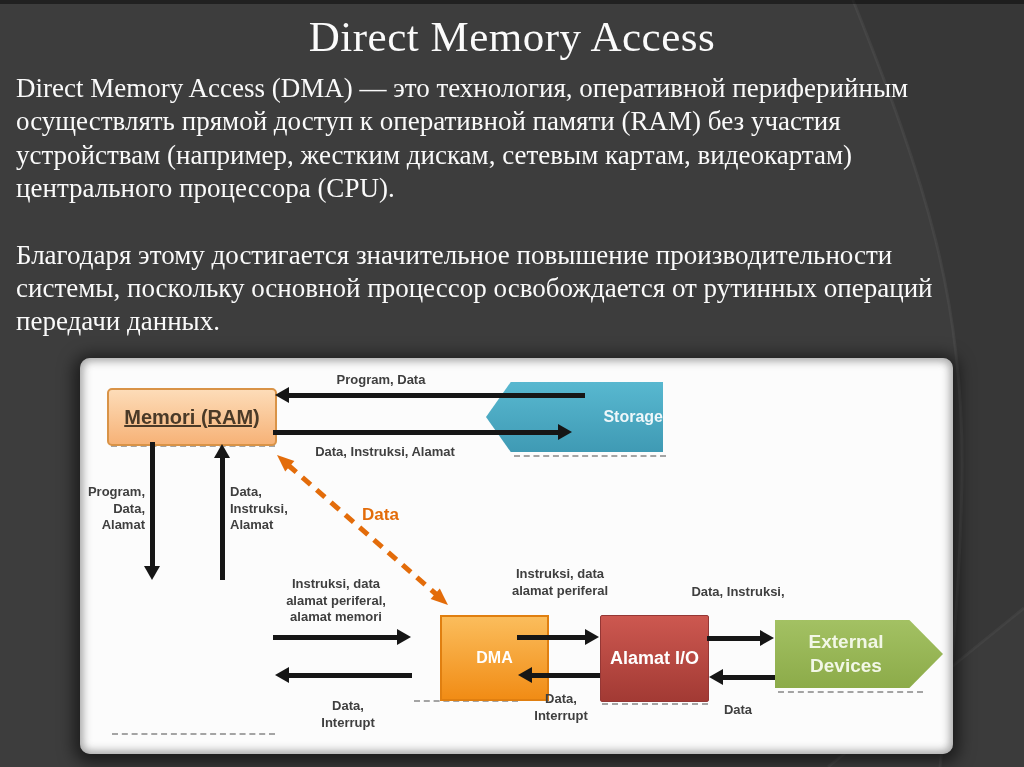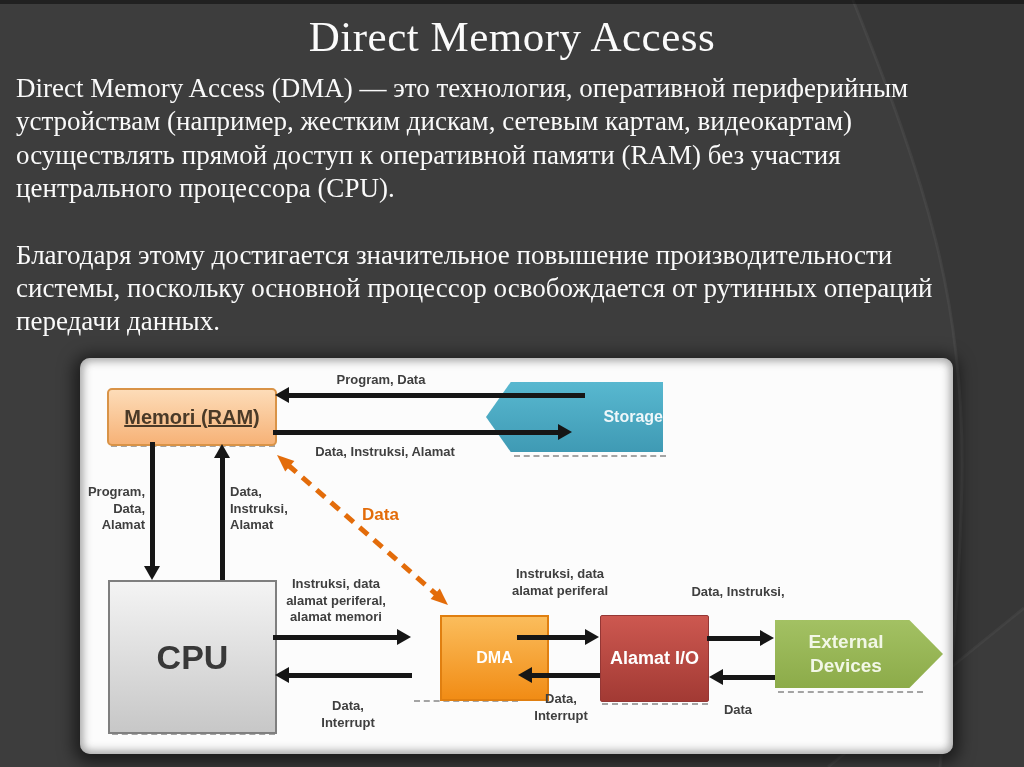--- a/index.html
+++ b/index.html
@@ -71,45 +71,42 @@
     <path d="M853,0 C 925,180 965,300 962,480 C 959,620 948,700 940,767" fill="none" stroke="rgba(255,255,255,0.05)" stroke-width="3"></path>
     <path d="M828,767 L1024,608 L1024,767 Z" fill="rgba(255,255,255,0.025)"></path>
     <path d="M828,767 L1024,608" stroke="rgba(255,255,255,0.045)" stroke-width="3" fill="none"></path>
   </svg>
   <div class="top-strip"></div>
 
   <div class="slide-title">Direct Memory Access</div>
 
   <div class="slide-body">
     <div class="line">Direct Memory Access (DMA) — это технология, оперативной периферийным</div>
+    <div class="line">осуществлять прямой доступ к оперативной памяти (RAM) без участия</div>
     <div class="line">устройствам (например, жестким дискам, сетевым картам, видеокартам)</div>
-    <div class="line">осуществлять прямой доступ к оперативной памяти (RAM) без участия</div>
     <div class="line">центрального процессора (CPU).</div>
     <div class="line para2">Благодаря этому достигается значительное повышение производительности</div>
     <div class="line">системы, поскольку основной процессор освобождается от рутинных операций</div>
     <div class="line">передачи данных.</div>
   </div>
 
   <div class="panel">
 
     <div class="dash-shadow" style="left:31px;top:87px;width:164px;"></div>
     <div class="dash-shadow" style="left:434px;top:97px;width:152px;"></div>
     <div class="dash-shadow" style="left:32px;top:375px;width:163px;"></div>
     <div class="dash-shadow" style="left:334px;top:342px;width:104px;"></div>
     <div class="dash-shadow" style="left:522px;top:345px;width:106px;"></div>
     <div class="dash-shadow" style="left:698px;top:333px;width:145px;"></div>
 
     <div class="box memori">
       <span>Memori (RAM)</span>
     </div>
     <div class="box storage">
       <span>Storage</span>
-    </div>
-    <div class="box cpu">
-      <span>CPU</span>
     </div>
     <div class="box dma">
       <span>DMA</span>
     </div>
     <div class="box modul">
       <span>Alamat I/O</span>
     </div>
     <div class="box external">
       <span>External</span>
       <span>Devices</span>

